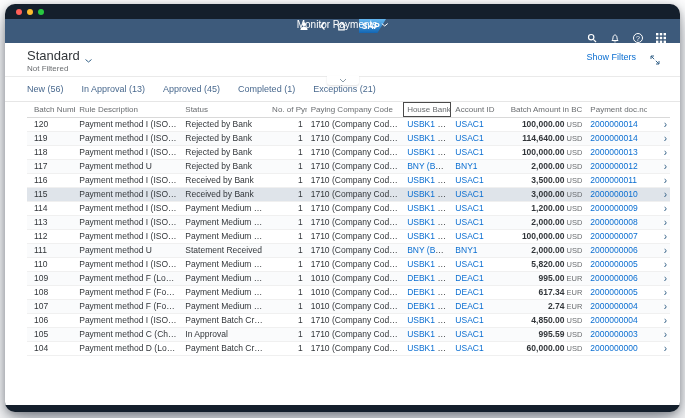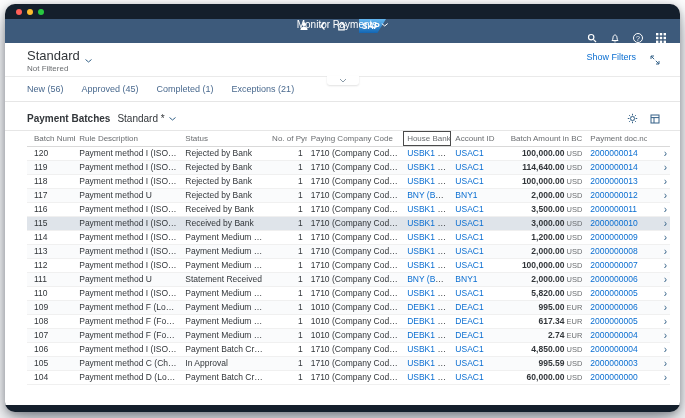--- a/index.html
+++ b/index.html
@@ -161,48 +161,26 @@
       </span>
       <div class="collapse-tab">
         <svg width="8" height="5" viewBox="0 0 8 5">
             <path d="M1 1l3 3 3-3" stroke="#8a9ba8" fill="none"></path>
           </svg>
       </div>
     </div>
 
     <div class="tabs">
         <div class="tab">New (56)</div>
+        <div class="tab">In Approval (13)</div>
         <div class="tab">Approved (45)</div>
         <div class="tab">Completed (1)</div>
         <div class="tab">Exceptions (21)</div>
       </div>
 
-    <div class="table-toolbar">
-      <span class="table-title">Payment Batches</span>
-      <div class="table-variant">
-        <span>Standard *</span>
-        <svg width="7" height="4" viewBox="0 0 7 4">
-            <path d="M.5.5 3.5 3 6.5.5" stroke="#346187" fill="none"></path>
-          </svg>
-      </div>
-      <div class="toolbar-icons">
-        <span>
-          <svg width="11" height="11" viewBox="0 0 11 11" stroke="#346187" fill="none">
-              <circle cx="5.5" cy="5.5" r="2"></circle>
-              <path d="M5.5 .8v1.6M5.5 8.6v1.6M.8 5.5h1.6M8.6 5.5h1.6M2.2 2.2l1.1 1.1M7.7 7.7l1.1 1.1M8.8 2.2 7.7 3.3M3.3 7.7 2.2 8.8"></path>
-            </svg>
-        </span>
-        <span>
-          <svg width="10" height="10" viewBox="0 0 10 10" stroke="#346187" fill="none">
-              <rect x="1" y="1" width="8" height="8"></rect>
-              <path d="M1 3.6h8M4 3.6V9"></path>
-            </svg>
-        </span>
-      </div>
-    </div>
 
     <div class="table-wrap">
       <table>
         <colgroup>
           <col style="width:7.5%">
             <col style="width:16.5%">
             <col style="width:13.5%">
           <col style="width:6%">
             <col style="width:15%">
             <col style="width:7.5%">

